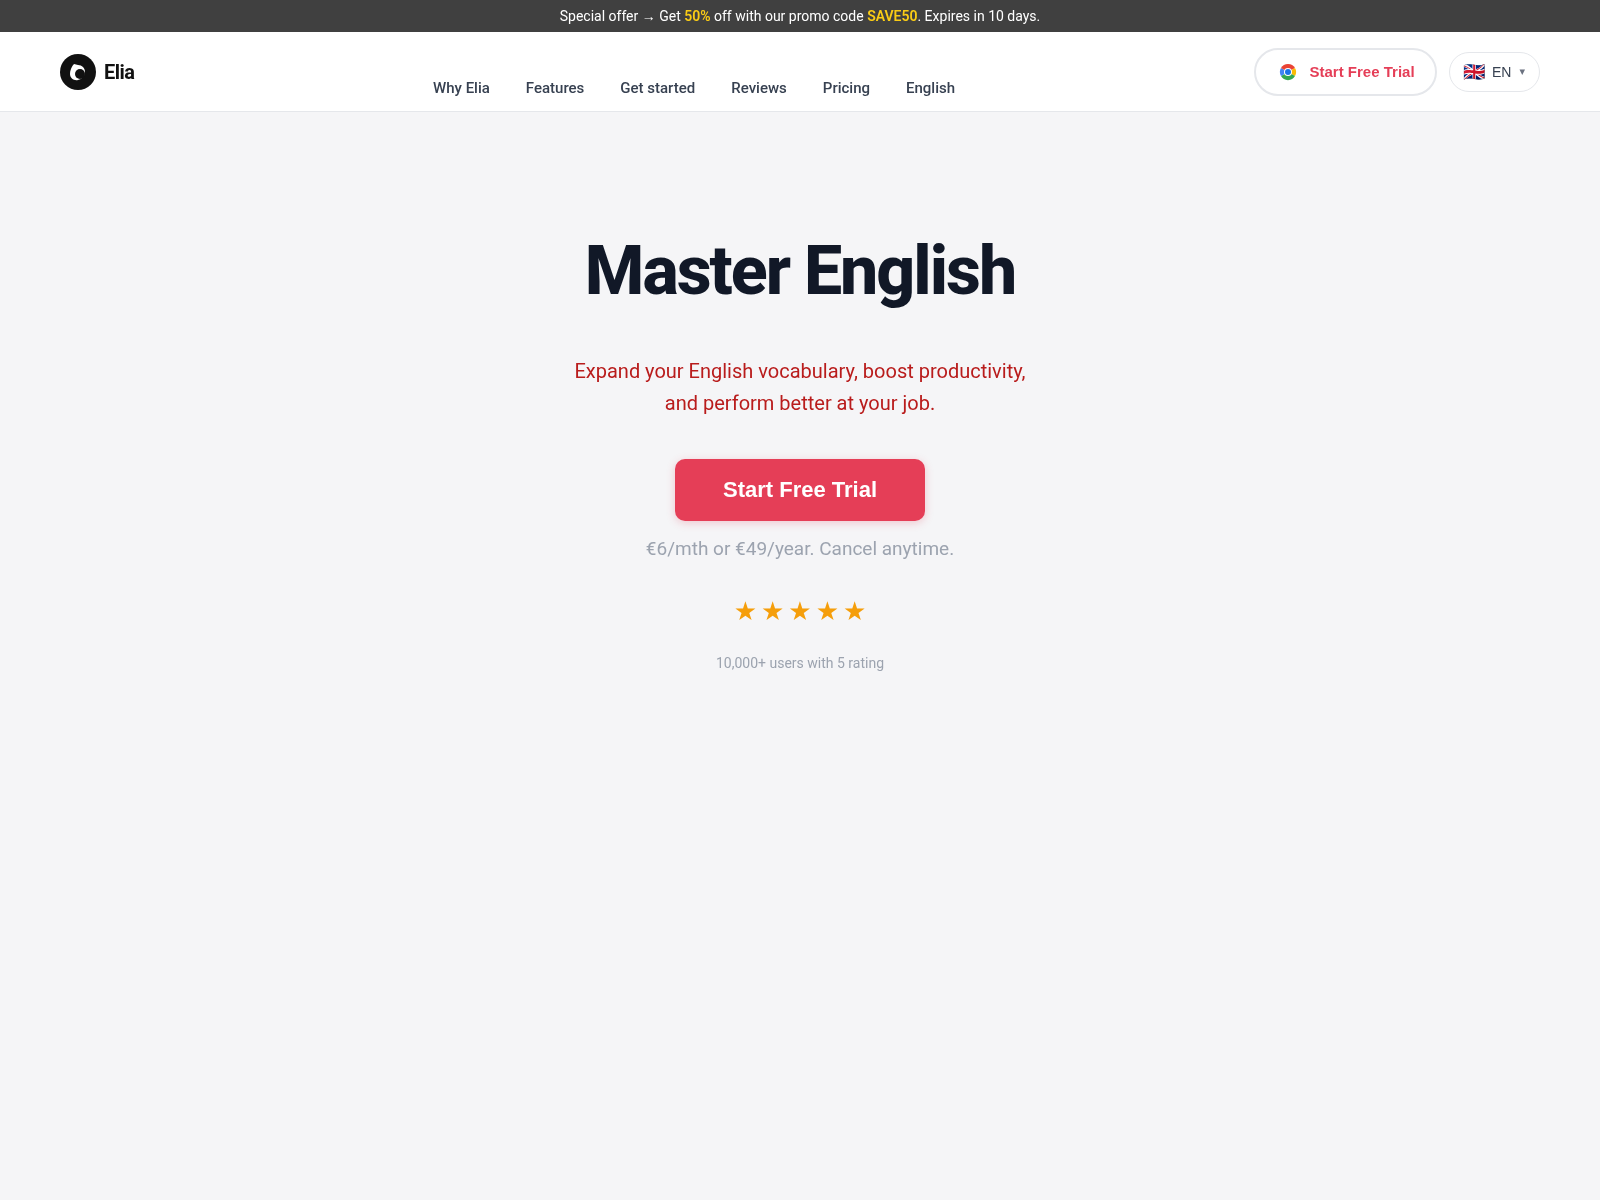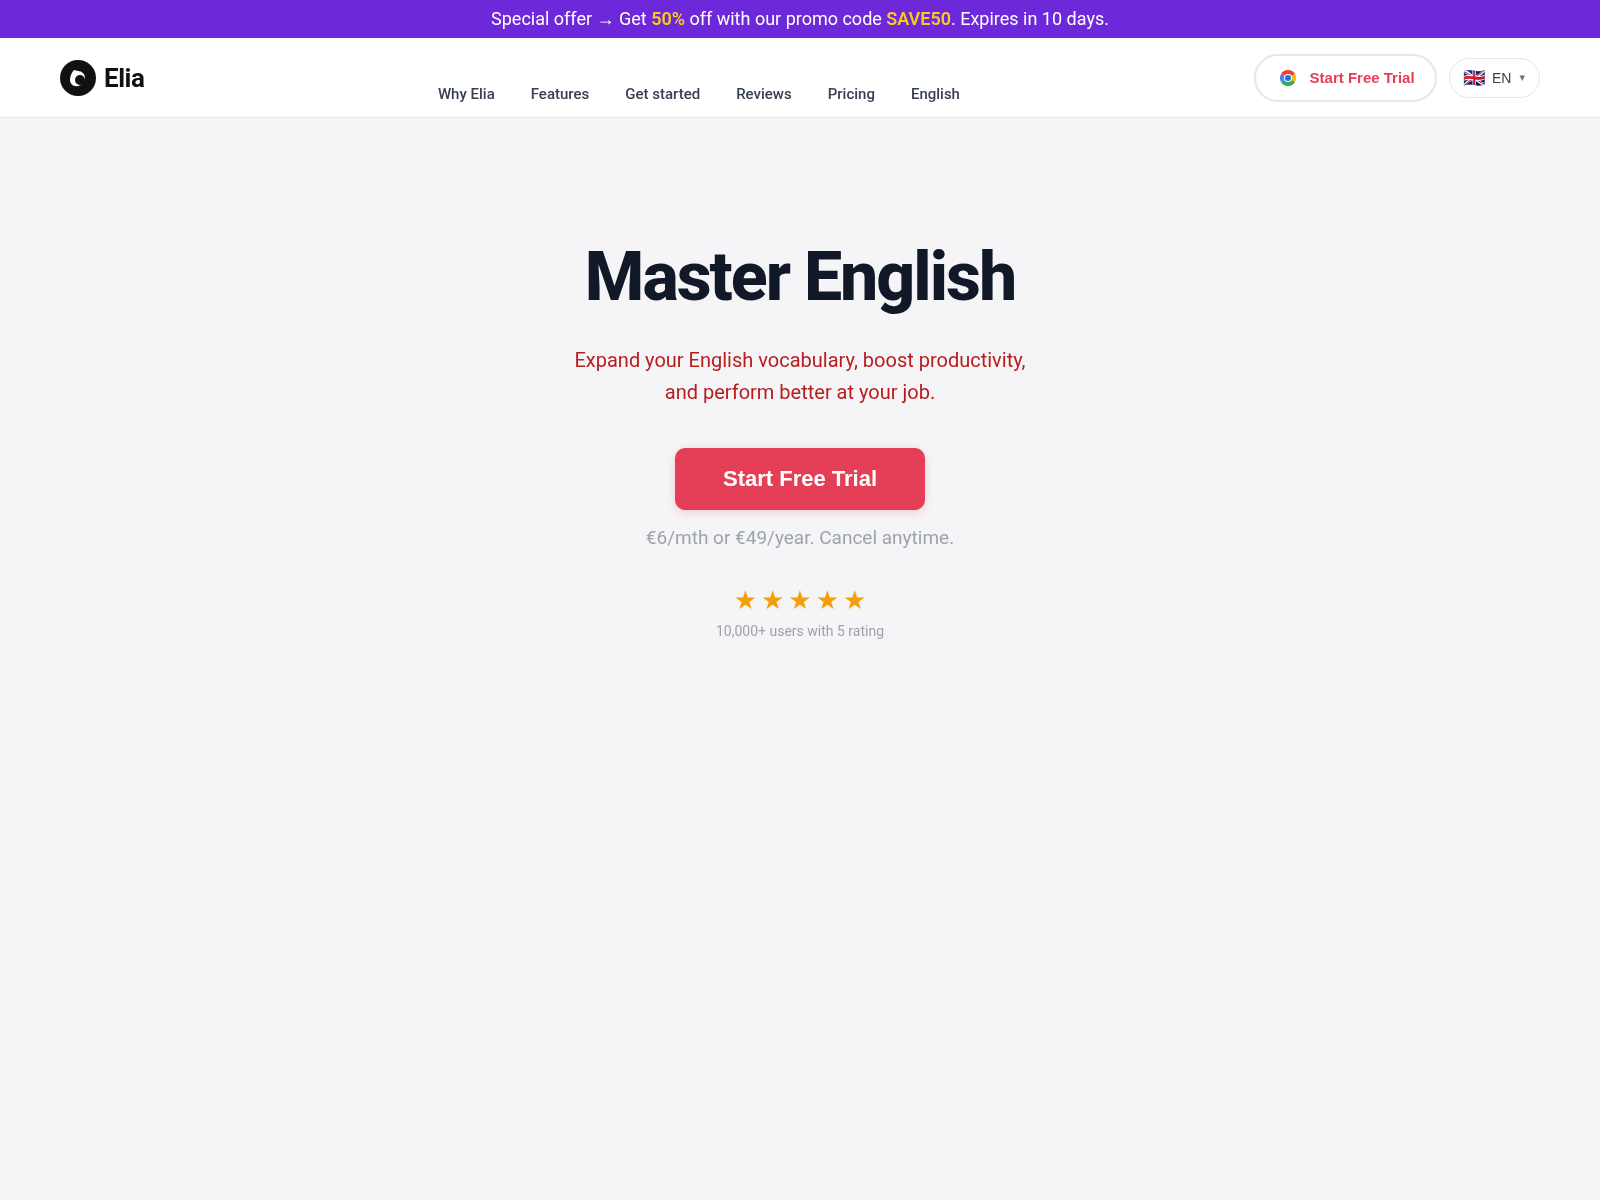--- a/index.html
+++ b/index.html
@@ -9,25 +9,25 @@
     }
 
     body {
       font-family: -apple-system, BlinkMacSystemFont, 'Segoe UI', Roboto, sans-serif;
       background-color: #f5f5f7;
       min-height: 1200px;
     }
 
     
     .announcement-bar {
-      background-color: #6d28d9;
+      background-color: #404040;
       color: #fff;
       text-align: center;
       padding: 8px 18px;
-      font-size: 18px;
+      font-size: 14px;
     }
 
     .announcement-bar .promo-code {
       color: #facc15;
       font-weight: 600;
     }
 
     
     .header {
       background-color: #fff;
@@ -47,21 +47,21 @@
       cursor: pointer;
     }
 
     .logo-icon {
       width: 36px;
       height: 36px;
       position: relative;
     }
 
     .logo-text {
-      font-size: 26px;
+      font-size: 20px;
       font-weight: 700;
       color: #111;
       letter-spacing: -0.5px;
     }
 
     .nav-links {
       display: flex;
       align-items: center;
       gap: 36px;
       list-style: none;
@@ -125,21 +125,21 @@
       text-align: center;
     }
 
     .hero-title {
       font-size: 68px;
       font-weight: 800;
       color: #111827;
       line-height: 1.15;
       letter-spacing: -2px;
       max-width: 760px;
-      margin-bottom: 28px;
+      margin-bottom: 45px;
     }
 
     .hero-subtitle {
       font-size: 20px;
       color: #b91c1c;
       line-height: 1.6;
       max-width: 520px;
       margin-bottom: 40px;
     }
 
@@ -173,20 +173,21 @@
     .stars {
       display: flex;
       gap: 4px;
       font-size: 26px;
       color: #f59e0b;
     }
 
     .rating-text {
       font-size: 14px;
       color: #9ca3af;
+      margin-top: 21px;
     }
 
     .chevron-down {
       font-size: 11px;
       color: #6b7280;
       margin-left: 2px;
     }
   </style>
 </head>
 <body>

